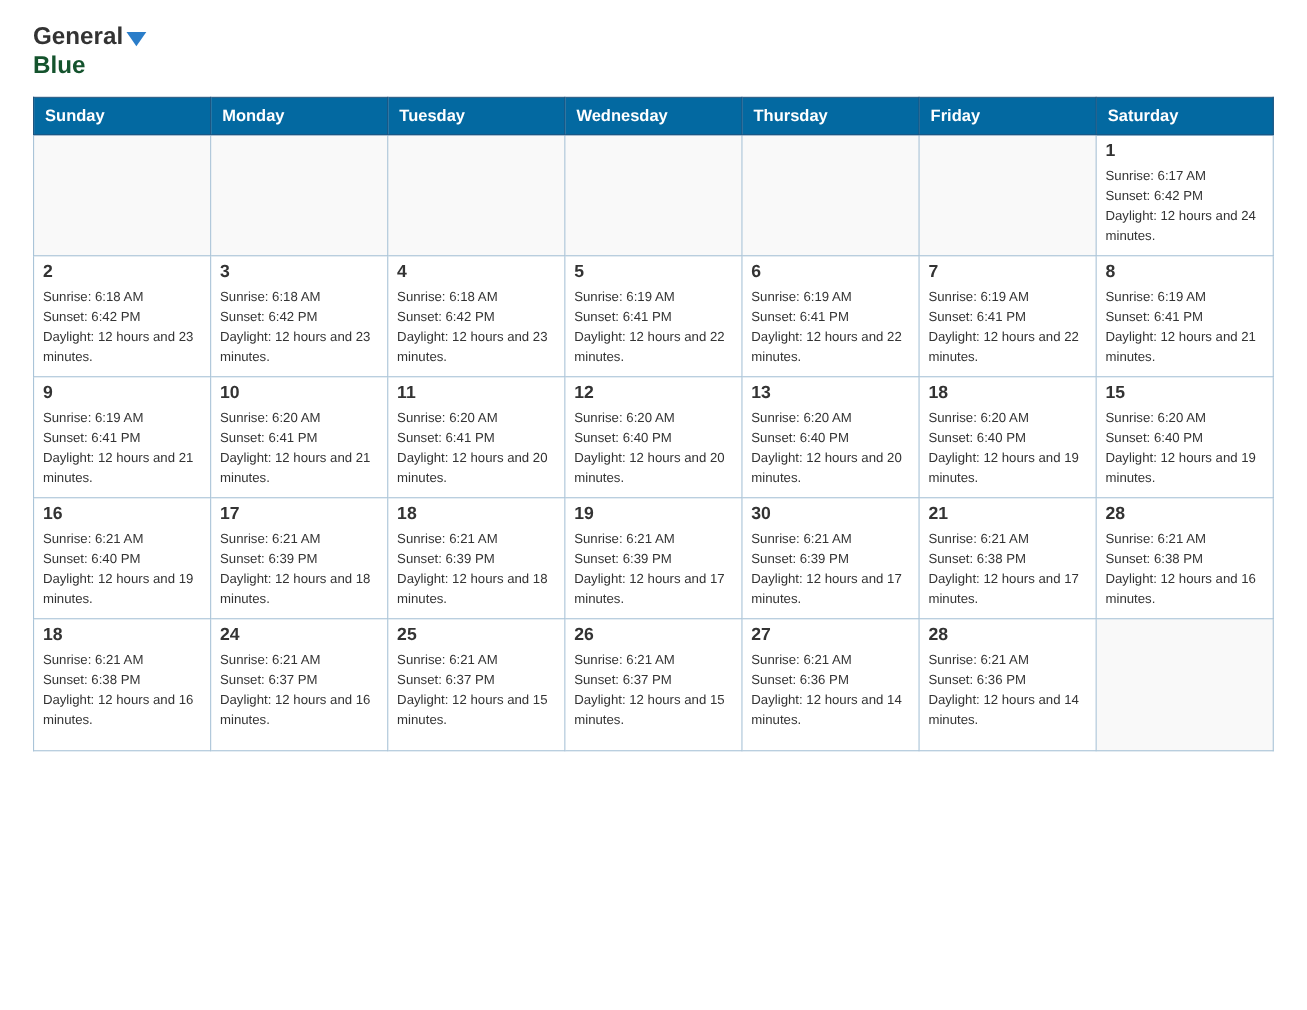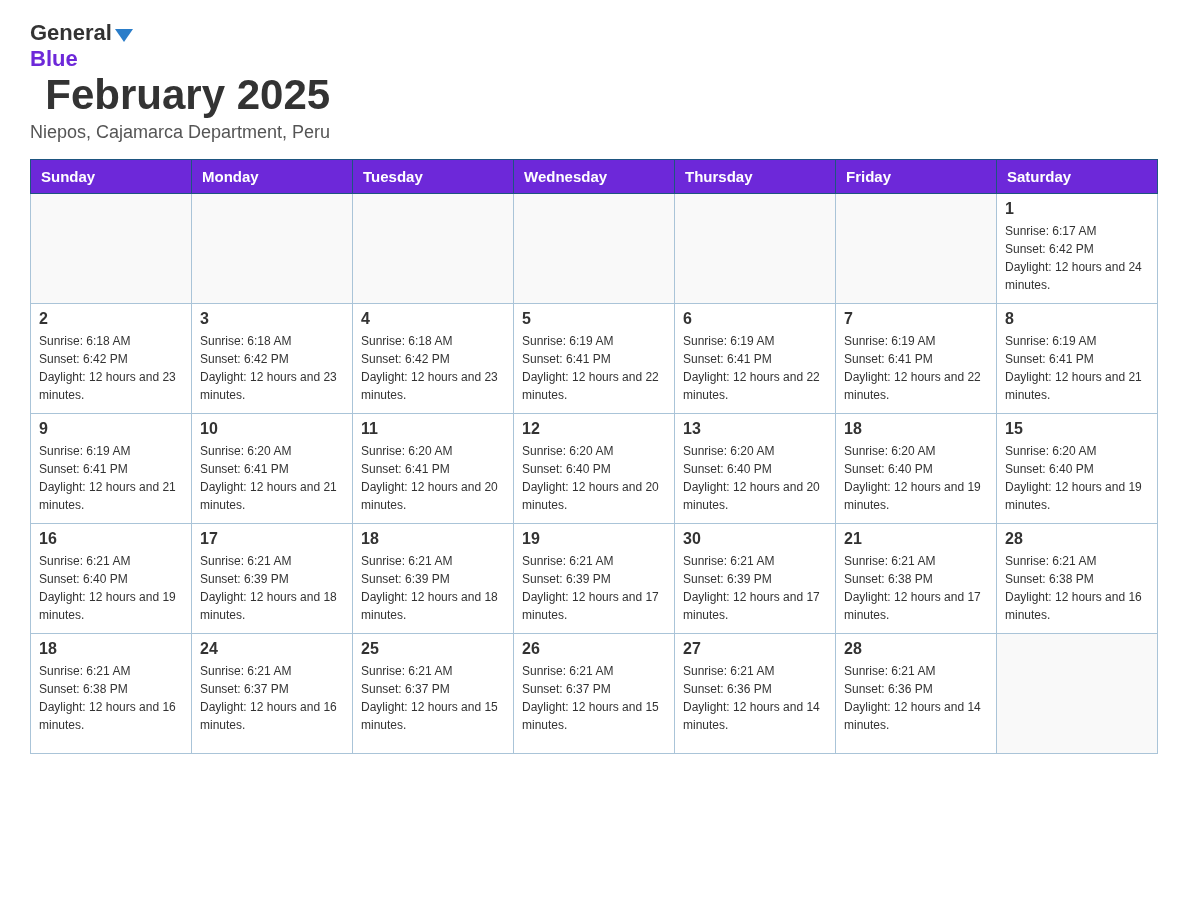--- a/index.html
+++ b/index.html
@@ -7,42 +7,41 @@
       font-family: Arial, sans-serif;
       background: #fff;
       padding: 20px 30px;
       color: #333;
     }
     .header {
       display: flex;
       justify-content: space-between;
       align-items: flex-start;
       margin-bottom: 16px;
-      flex-direction: column;
     }
     .title-area {
       text-align: right;
     }
     .month-title {
       font-size: 42px;
       font-weight: bold;
       color: #333;
       line-height: 1.1;
     }
     .location-title {
       font-size: 18px;
       color: #555;
       margin-top: 4px;
     }
     table {
       width: 100%;
       border-collapse: collapse;
     }
     th {
-      background-color: #6d28d9;
+      background-color: #0369a1;
       color: #fff;
       font-size: 15px;
       font-weight: bold;
       padding: 8px 10px;
       text-align: left;
       border: 1px solid #1e5580;
     }
     td {
       border: 1px solid #aac4d8;
       vertical-align: top;
@@ -90,25 +89,21 @@
   </style>
 </head>
 <body>
 
 <div class="header">
   <div class="logo-wrapper">
     <div class="logo-row">
       <span style="font-size:22px;font-weight:bold;color:#333;">General</span>
       <span class="logo-triangle"></span>
     </div>
-    <span style="font-size:22px;font-weight:bold;color:#6d28d9;margin-left:0;">Blue</span>
-  </div>
-  <div class="title-area">
-    <div class="month-title">February 2025</div>
-    <div class="location-title">Niepos, Cajamarca Department, Peru</div>
+    <span style="font-size:22px;font-weight:bold;color:#14532d;margin-left:0;">Blue</span>
   </div>
 </div>
 
 <table>
   <thead>
     <tr>
     <th>Sunday</th>
         <th>Monday</th>
         <th>Tuesday</th>
         <th>Wednesday</th>

